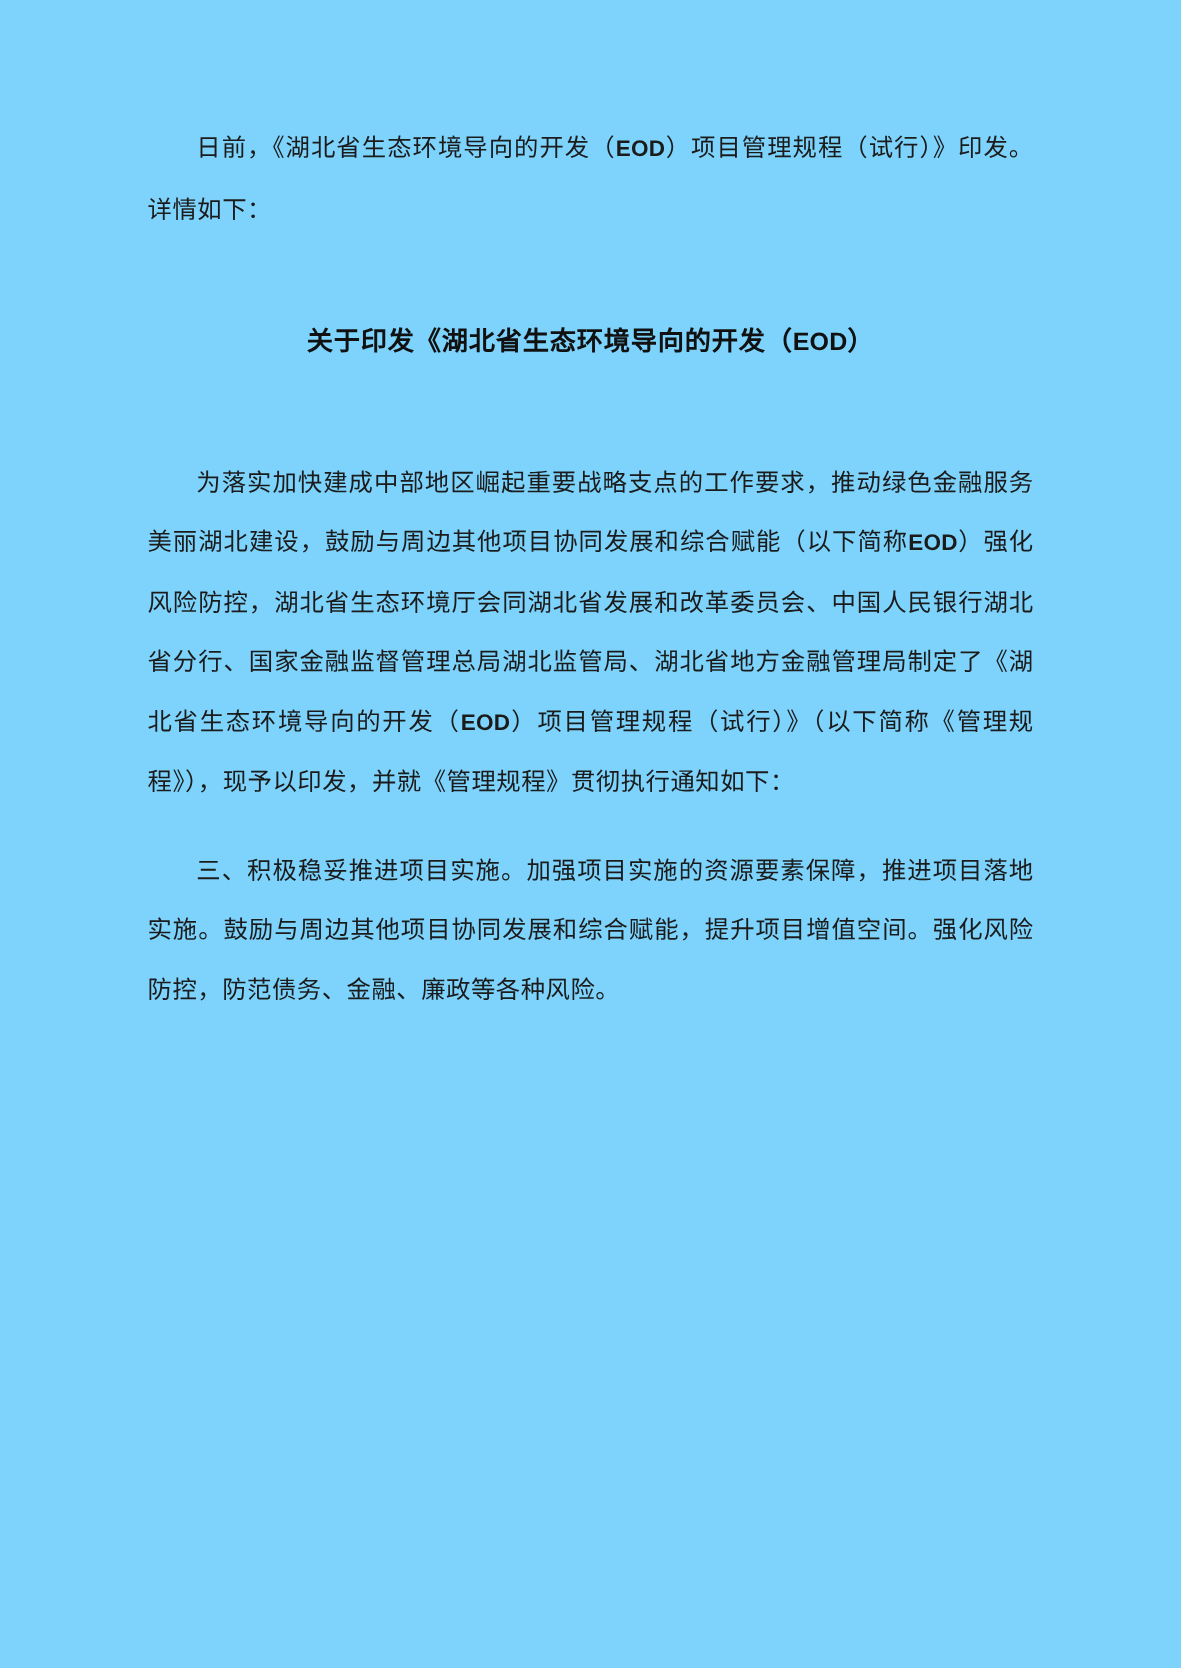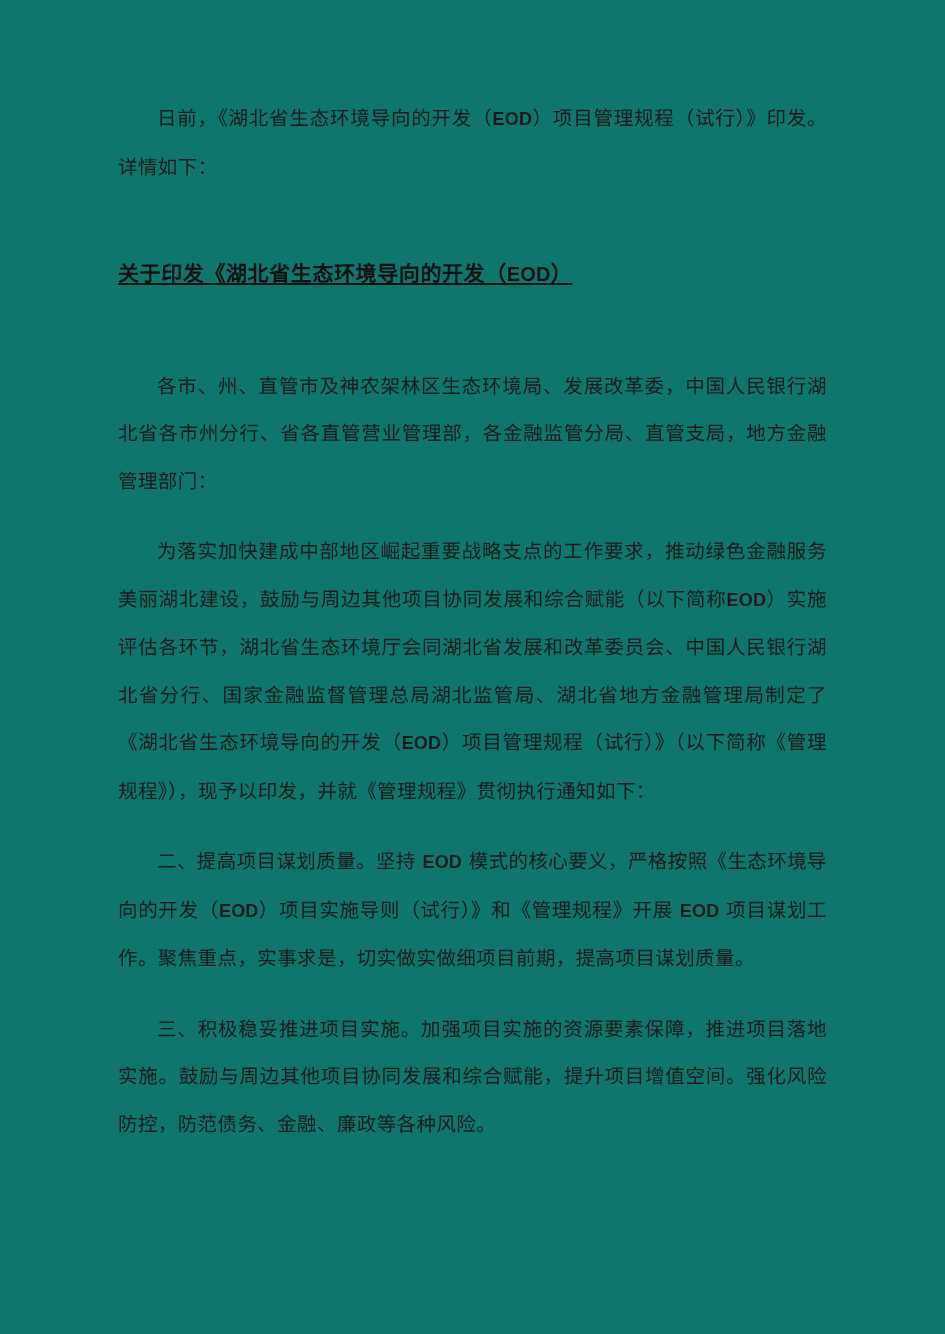--- a/index.html
+++ b/index.html
@@ -14,21 +14,21 @@
     overflow: hidden;
     font-family: "DejaVu Serif", "Liberation Serif", serif;
     color: #1a1a1a;
     -webkit-font-smoothing: antialiased;
   }
 
   .page {
     position: relative;
     width: 945px;
     height: 1334px;
-    background: #0f766e;
+    background: #7dd3fc;
     box-sizing: border-box;
   }
 
   .content {
     position: absolute;
     left: 118px;
     top: 95px;
     width: 709px;   
   }
 
@@ -56,25 +56,24 @@
   }
 
   
   .doc-title {
     margin: 0;
     padding: 0;
     font-family: "Liberation Sans", "DejaVu Sans", sans-serif;
     font-weight: 700;
     font-size: 21px;
     line-height: 47.5px;
-    text-align: left;
+    text-align: center;
     letter-spacing: 0.6px;
     color: #111111;
     text-indent: 0;
-    text-decoration: underline;
   }
   .title-block {
     margin: 0;
     padding: 0;
   }
   .title-line-1 { margin-bottom: 32px; }
   .title-line-2 { margin-bottom: 0; }
 
   .spacer-before-title { height: 36px; }
   .spacer-after-title  { height: 32px; }
@@ -93,23 +92,21 @@
     <p class="para"><span>日前，《湖北省生态环境导向的开发（</span><span class="latin">EOD</span><span>）项目管理规程（试行）》印发。详情如下：</span></p>
 
     <div class="spacer-before-title"></div>
 
     <div class="title-block">
       <p class="doc-title title-line-1"><span>关于印发《湖北省生态环境导向的开发（</span><span class="latin">EOD</span><span>）</span></p>
     </div>
 
     <div class="spacer-after-title"></div>
 
-    <p class="para">各市、州、直管市及神农架林区生态环境局、发展改革委，中国人民银行湖北省各市州分行、省各直管营业管理部，各金融监管分局、直管支局，地方金融管理部门：</p>
 
-    <p class="para"><span>为落实加快建成中部地区崛起重要战略支点的工作要求，推动绿色金融服务美丽湖北建设，鼓励与周边其他项目协同发展和综合赋能（以下简称</span><span class="latin">EOD</span><span>）实施评估各环节，湖北省生态环境厅会同湖北省发展和改革委员会、中国人民银行湖北省分行、国家金融监督管理总局湖北监管局、湖北省地方金融管理局制定了《湖北省生态环境导向的开发（</span><span class="latin">EOD</span><span>）项目管理规程（试行）》（以下简称《管理规程》），现予以印发，并就《管理规程》贯彻执行通知如下：</span></p>
+    <p class="para"><span>为落实加快建成中部地区崛起重要战略支点的工作要求，推动绿色金融服务美丽湖北建设，鼓励与周边其他项目协同发展和综合赋能（以下简称</span><span class="latin">EOD</span><span>）强化风险防控，湖北省生态环境厅会同湖北省发展和改革委员会、中国人民银行湖北省分行、国家金融监督管理总局湖北监管局、湖北省地方金融管理局制定了《湖北省生态环境导向的开发（</span><span class="latin">EOD</span><span>）项目管理规程（试行）》（以下简称《管理规程》），现予以印发，并就《管理规程》贯彻执行通知如下：</span></p>
 
 
-    <p class="para"><span>二、</span><span>提高项目谋划质量。坚持 </span><span class="latin">EOD</span><span> 模式的核心要义，严格按照《生态环境导向的开发（</span><span class="latin">EOD</span><span>）项目实施导则（试行）》和《管理规程》开展 </span><span class="latin">EOD</span><span> 项目谋划工作。聚焦重点，实事求是，切实做实做细项目前期，提高项目谋划质量。</span></p>
 
     <p class="para"><span>三、</span><span>积极稳妥推进项目实施。加强项目实施的资源要素保障，推进项目落地实施。鼓励与周边其他项目协同发展和综合赋能，提升项目增值空间。强化风险防控，防范债务、金融、廉政等各种风险。</span></p>
 
   </div>
 </div>
 
 </body></html>

